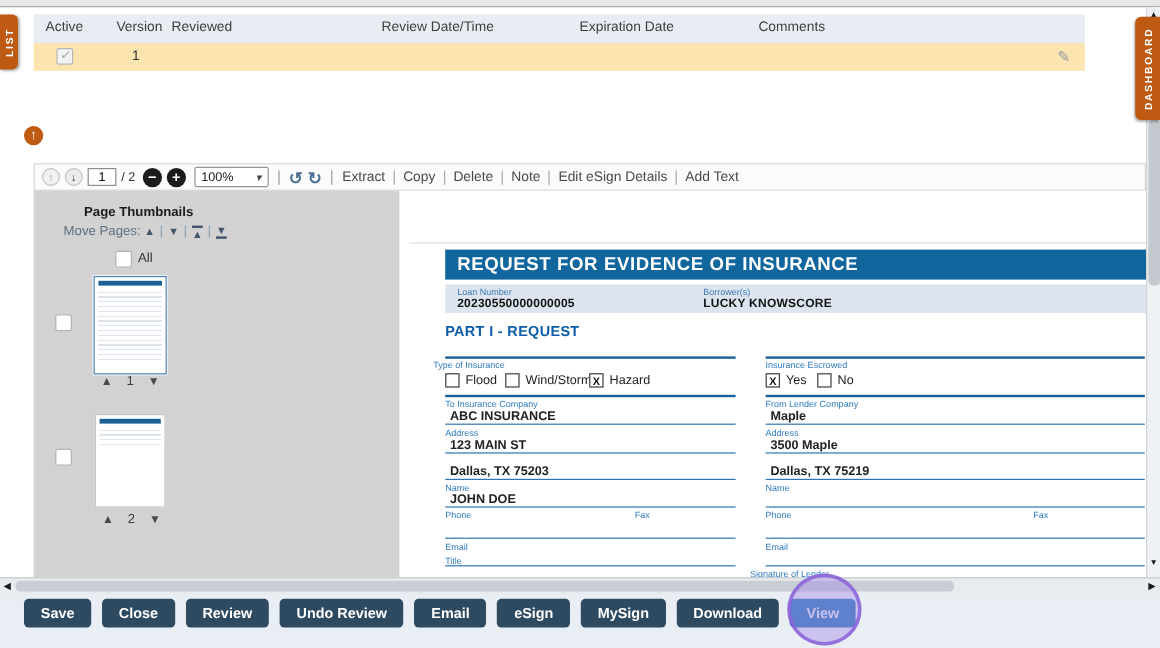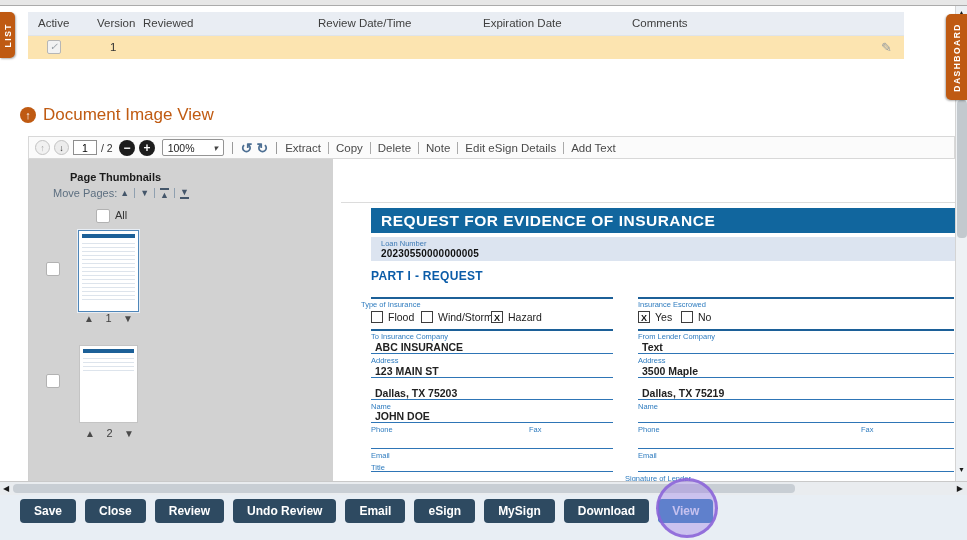--- a/index.html
+++ b/index.html
@@ -129,21 +129,20 @@
       <span class="row-check"><i>✓</i></span>
       <span class="row-version">1</span>
       <span class="row-edit">✎</span>
     </div>
   </div>
 
   <div class="section-title">
     <span class="collapse-icon">
         <i>↑</i>
       </span>
-    <span class="section-text">Document Image View</span>
   </div>
 
   <div class="viewer">
     <div class="toolbar">
       <span class="cbtn disabled">
           <i>↑</i>
         </span>
       <span class="cbtn">
           <i>↓</i>
         </span>
@@ -222,20 +221,24 @@
       <div class="doc-area">
         <div class="doc-toprule"></div>
         <div class="doc-banner">
           <span>REQUEST FOR EVIDENCE OF INSURANCE</span>
         </div>
         <div class="doc-info">
           <div class="pair p1">
             <span class="lbl">Loan Number</span>
             <span class="val">20230550000000005</span>
           </div>
+          <div class="pair p2">
+            <span class="lbl">Borrower(s)</span>
+            <span class="val">LUCKY KNOWSCORE</span>
+          </div>
         </div>
         <div class="part-title">PART I  -  REQUEST</div>
 
         <span class="f-rule" style="left:38px;top:138px;width:242px"></span>
         <span class="f-rule" style="left:305px;top:138px;width:316px"></span>
         <span class="f-lbl" style="left:28px;top:141px">Type of Insurance</span>
         <span class="f-lbl" style="left:305px;top:141px">Insurance Escrowed</span>
 
         <span class="f-cb" style="left:38px;top:152px"></span>
         <span class="f-opt" style="left:55px;top:152px">Flood</span>
@@ -246,21 +249,21 @@
         <span class="f-cb" style="left:305px;top:152px">X</span>
         <span class="f-opt" style="left:322px;top:152px">Yes</span>
         <span class="f-cb" style="left:348px;top:152px"></span>
         <span class="f-opt" style="left:365px;top:152px">No</span>
 
         <span class="f-rule" style="left:38px;top:170px;width:242px"></span>
         <span class="f-rule" style="left:305px;top:170px;width:316px"></span>
         <span class="f-lbl" style="left:38px;top:173px">To Insurance Company</span>
         <span class="f-lbl" style="left:305px;top:173px">From Lender Company</span>
         <span class="f-val" style="left:42px;top:182px">ABC INSURANCE</span>
-        <span class="f-val" style="left:309px;top:182px">Text</span>
+        <span class="f-val" style="left:309px;top:182px">Maple</span>
         <span class="f-line" style="left:38px;top:194px;width:242px"></span>
         <span class="f-line" style="left:305px;top:194px;width:316px"></span>
 
         <span class="f-lbl" style="left:38px;top:197px">Address</span>
         <span class="f-lbl" style="left:305px;top:197px">Address</span>
         <span class="f-val" style="left:42px;top:206px">123 MAIN ST</span>
         <span class="f-val" style="left:309px;top:206px">3500 Maple</span>
         <span class="f-line" style="left:38px;top:218px;width:242px"></span>
         <span class="f-line" style="left:305px;top:218px;width:316px"></span>
 

